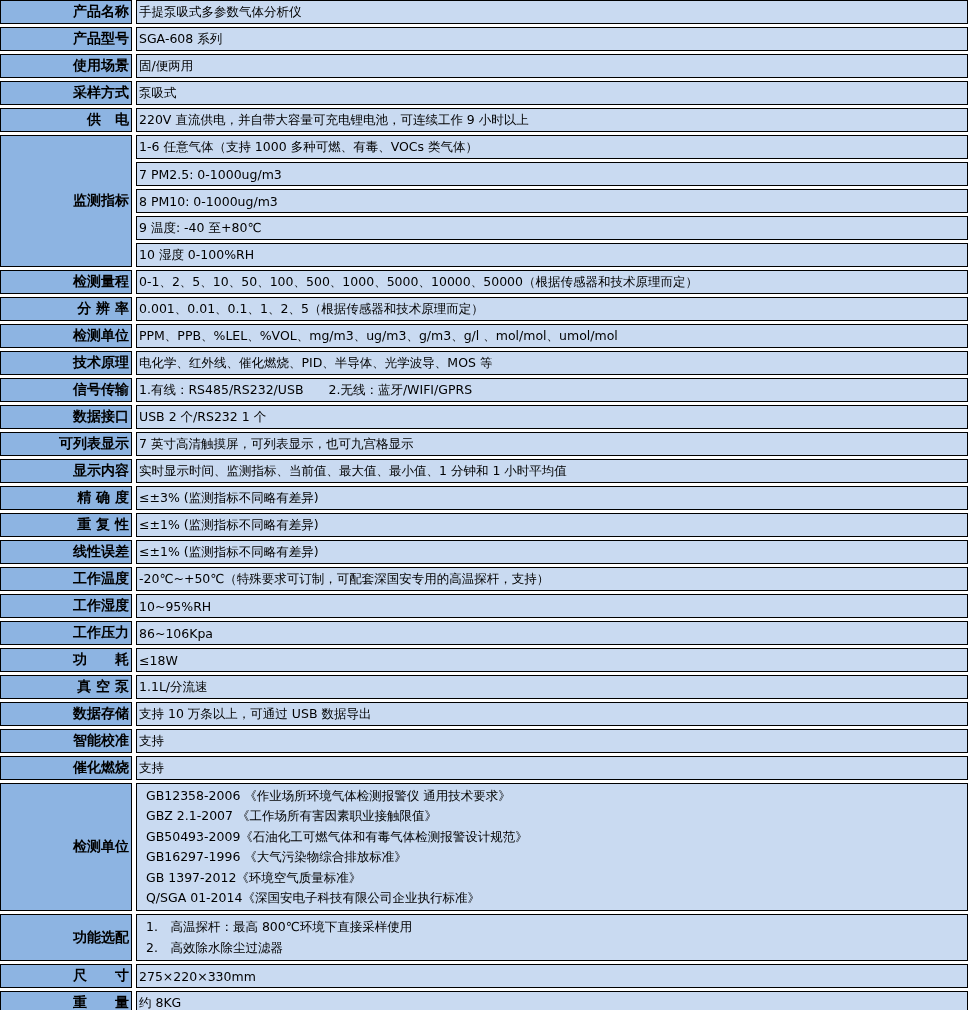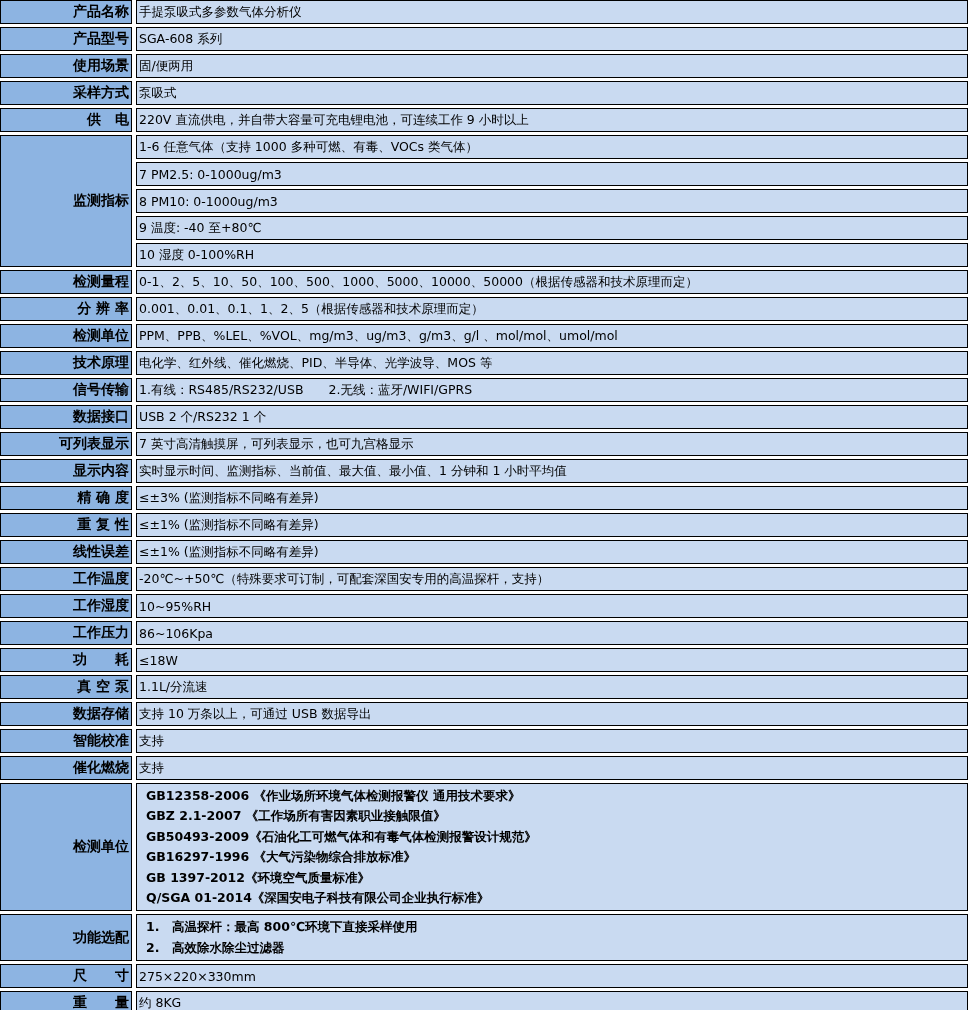--- a/index.html
+++ b/index.html
@@ -48,21 +48,20 @@
     height: 22px;
     overflow: hidden;
   }
   td.value.multiline {
     padding: 2px 9px;
     height: auto;
   }
   td.value.multiline .line {
     line-height: 20.4px;
     white-space: pre-wrap;
-    font-weight: bold;
   }
 </style>
 </head>
 <body>
 
 <div class="page">
   <table class="spec">
     <colgroup>
       <col class="c-label">
       <col class="c-value">

